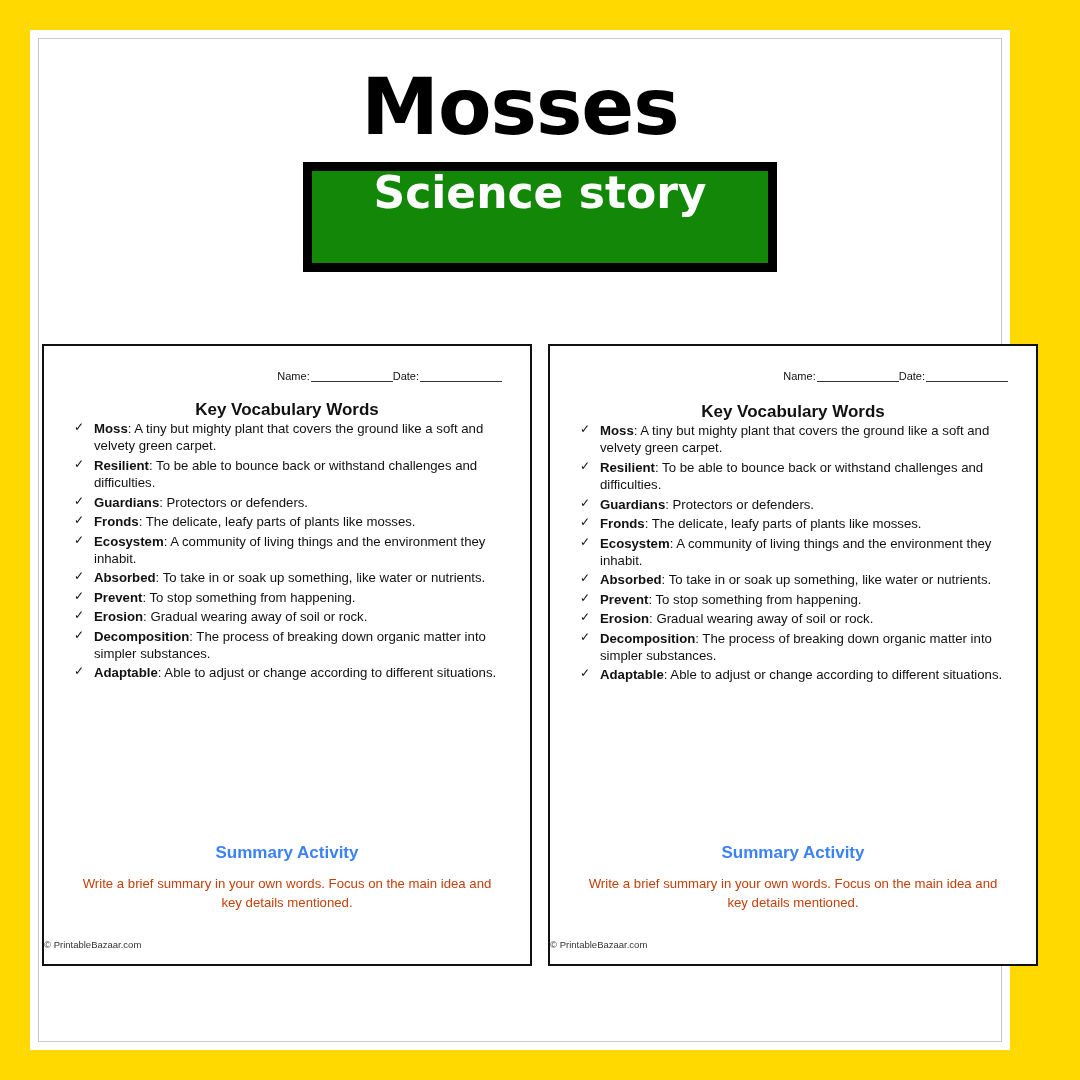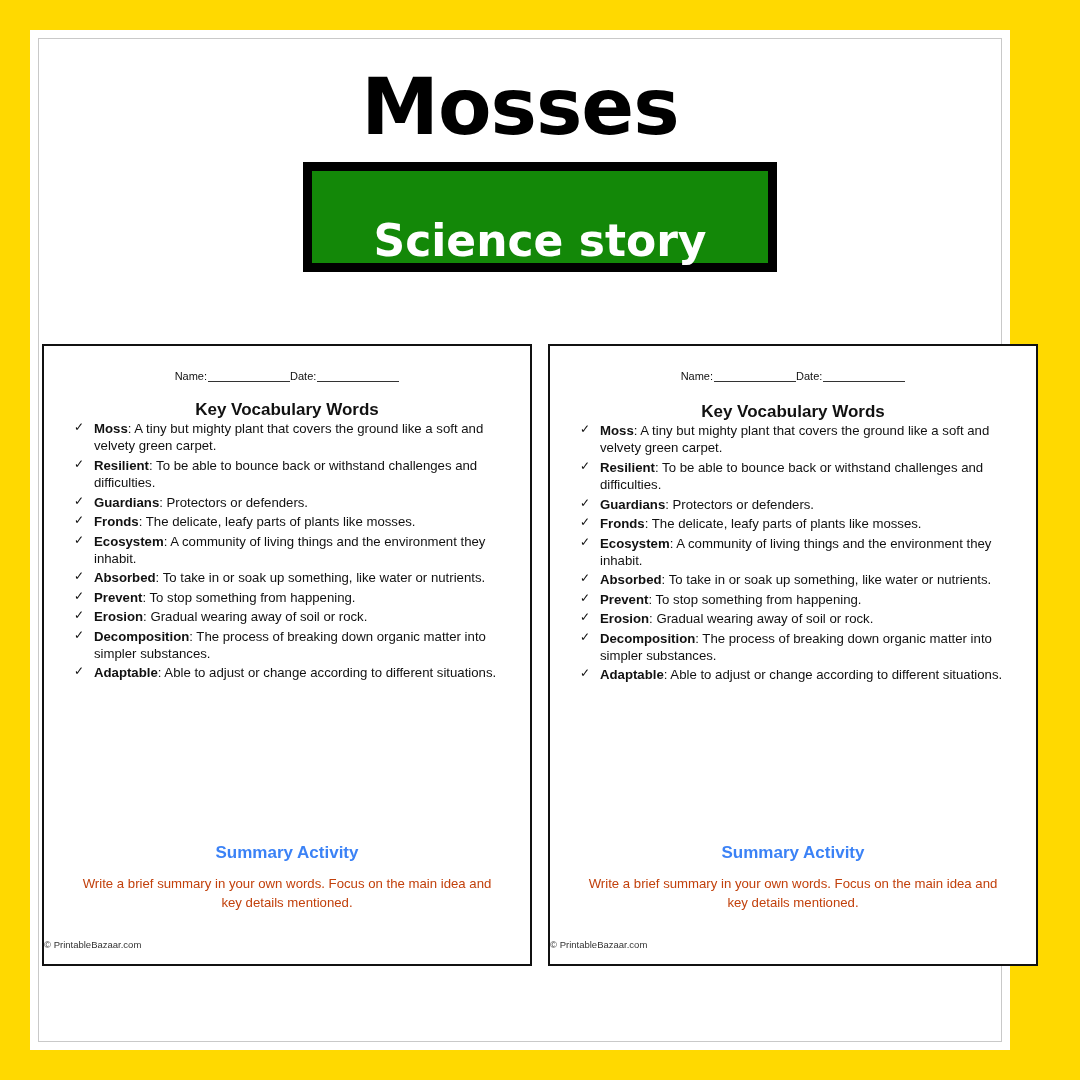--- a/index.html
+++ b/index.html
@@ -49,21 +49,21 @@
   .subtitle-box {
     position: absolute;
     left: 273px;
     top: 132px;
     width: 474px;
     height: 110px;
     background: #138808;
     border: 9px solid #000000;
     box-sizing: border-box;
     display: flex;
-    align-items: flex-end;
+    align-items: flex-start;
     justify-content: center;
   }
   .subtitle-text {
     font-family: "DejaVu Sans", sans-serif;
     font-weight: bold;
     font-size: 44px;
     color: #ffffff;
     line-height: 1;
   }
 
@@ -80,21 +80,21 @@
     width: 490px;
     height: 622px;
     background: #ffffff;
     border: 2px solid #111111;
     box-sizing: border-box;
     position: relative;
     padding: 24px 28px 0 28px;
   }
   .meta-row {
     display: flex;
-    justify-content: center;
+    justify-content: flex-end;
     font-size: 11px;
     color: #111;
     margin-bottom: 18px;
   }
   .meta-field {
     display: flex;
     align-items: flex-end;
     white-space: nowrap;
   }
   .meta-label { font-size: 11px; }

